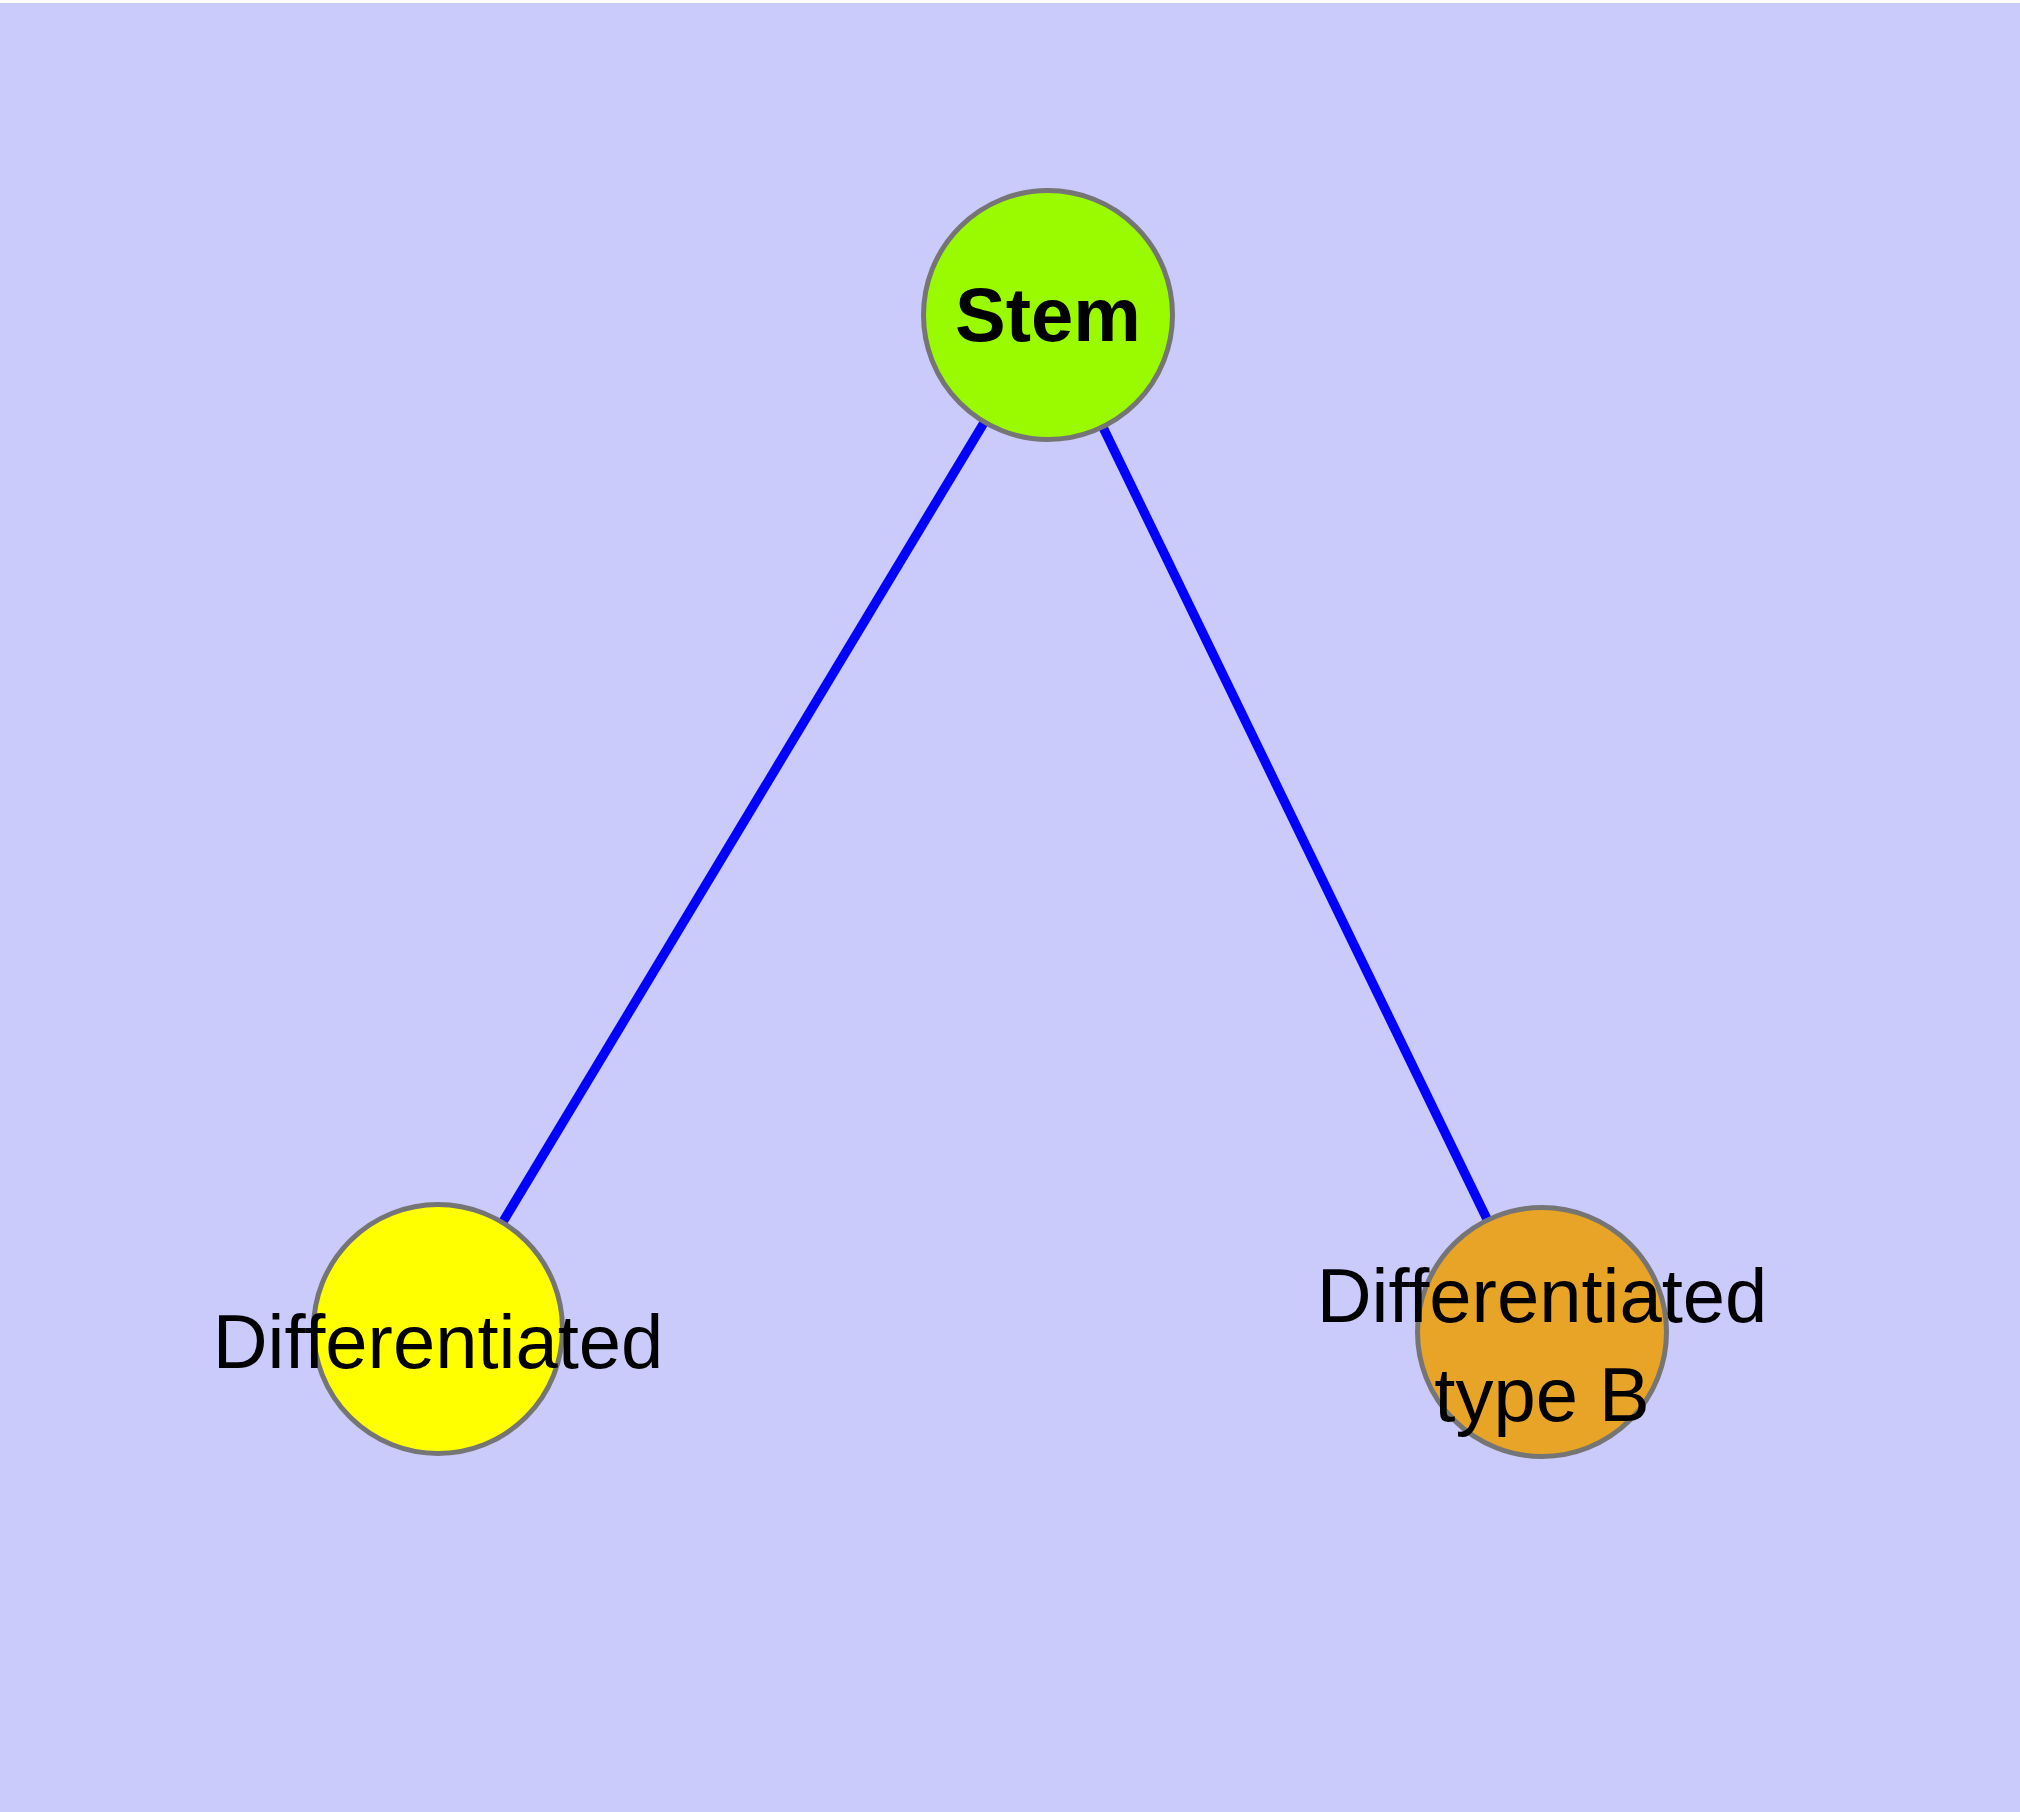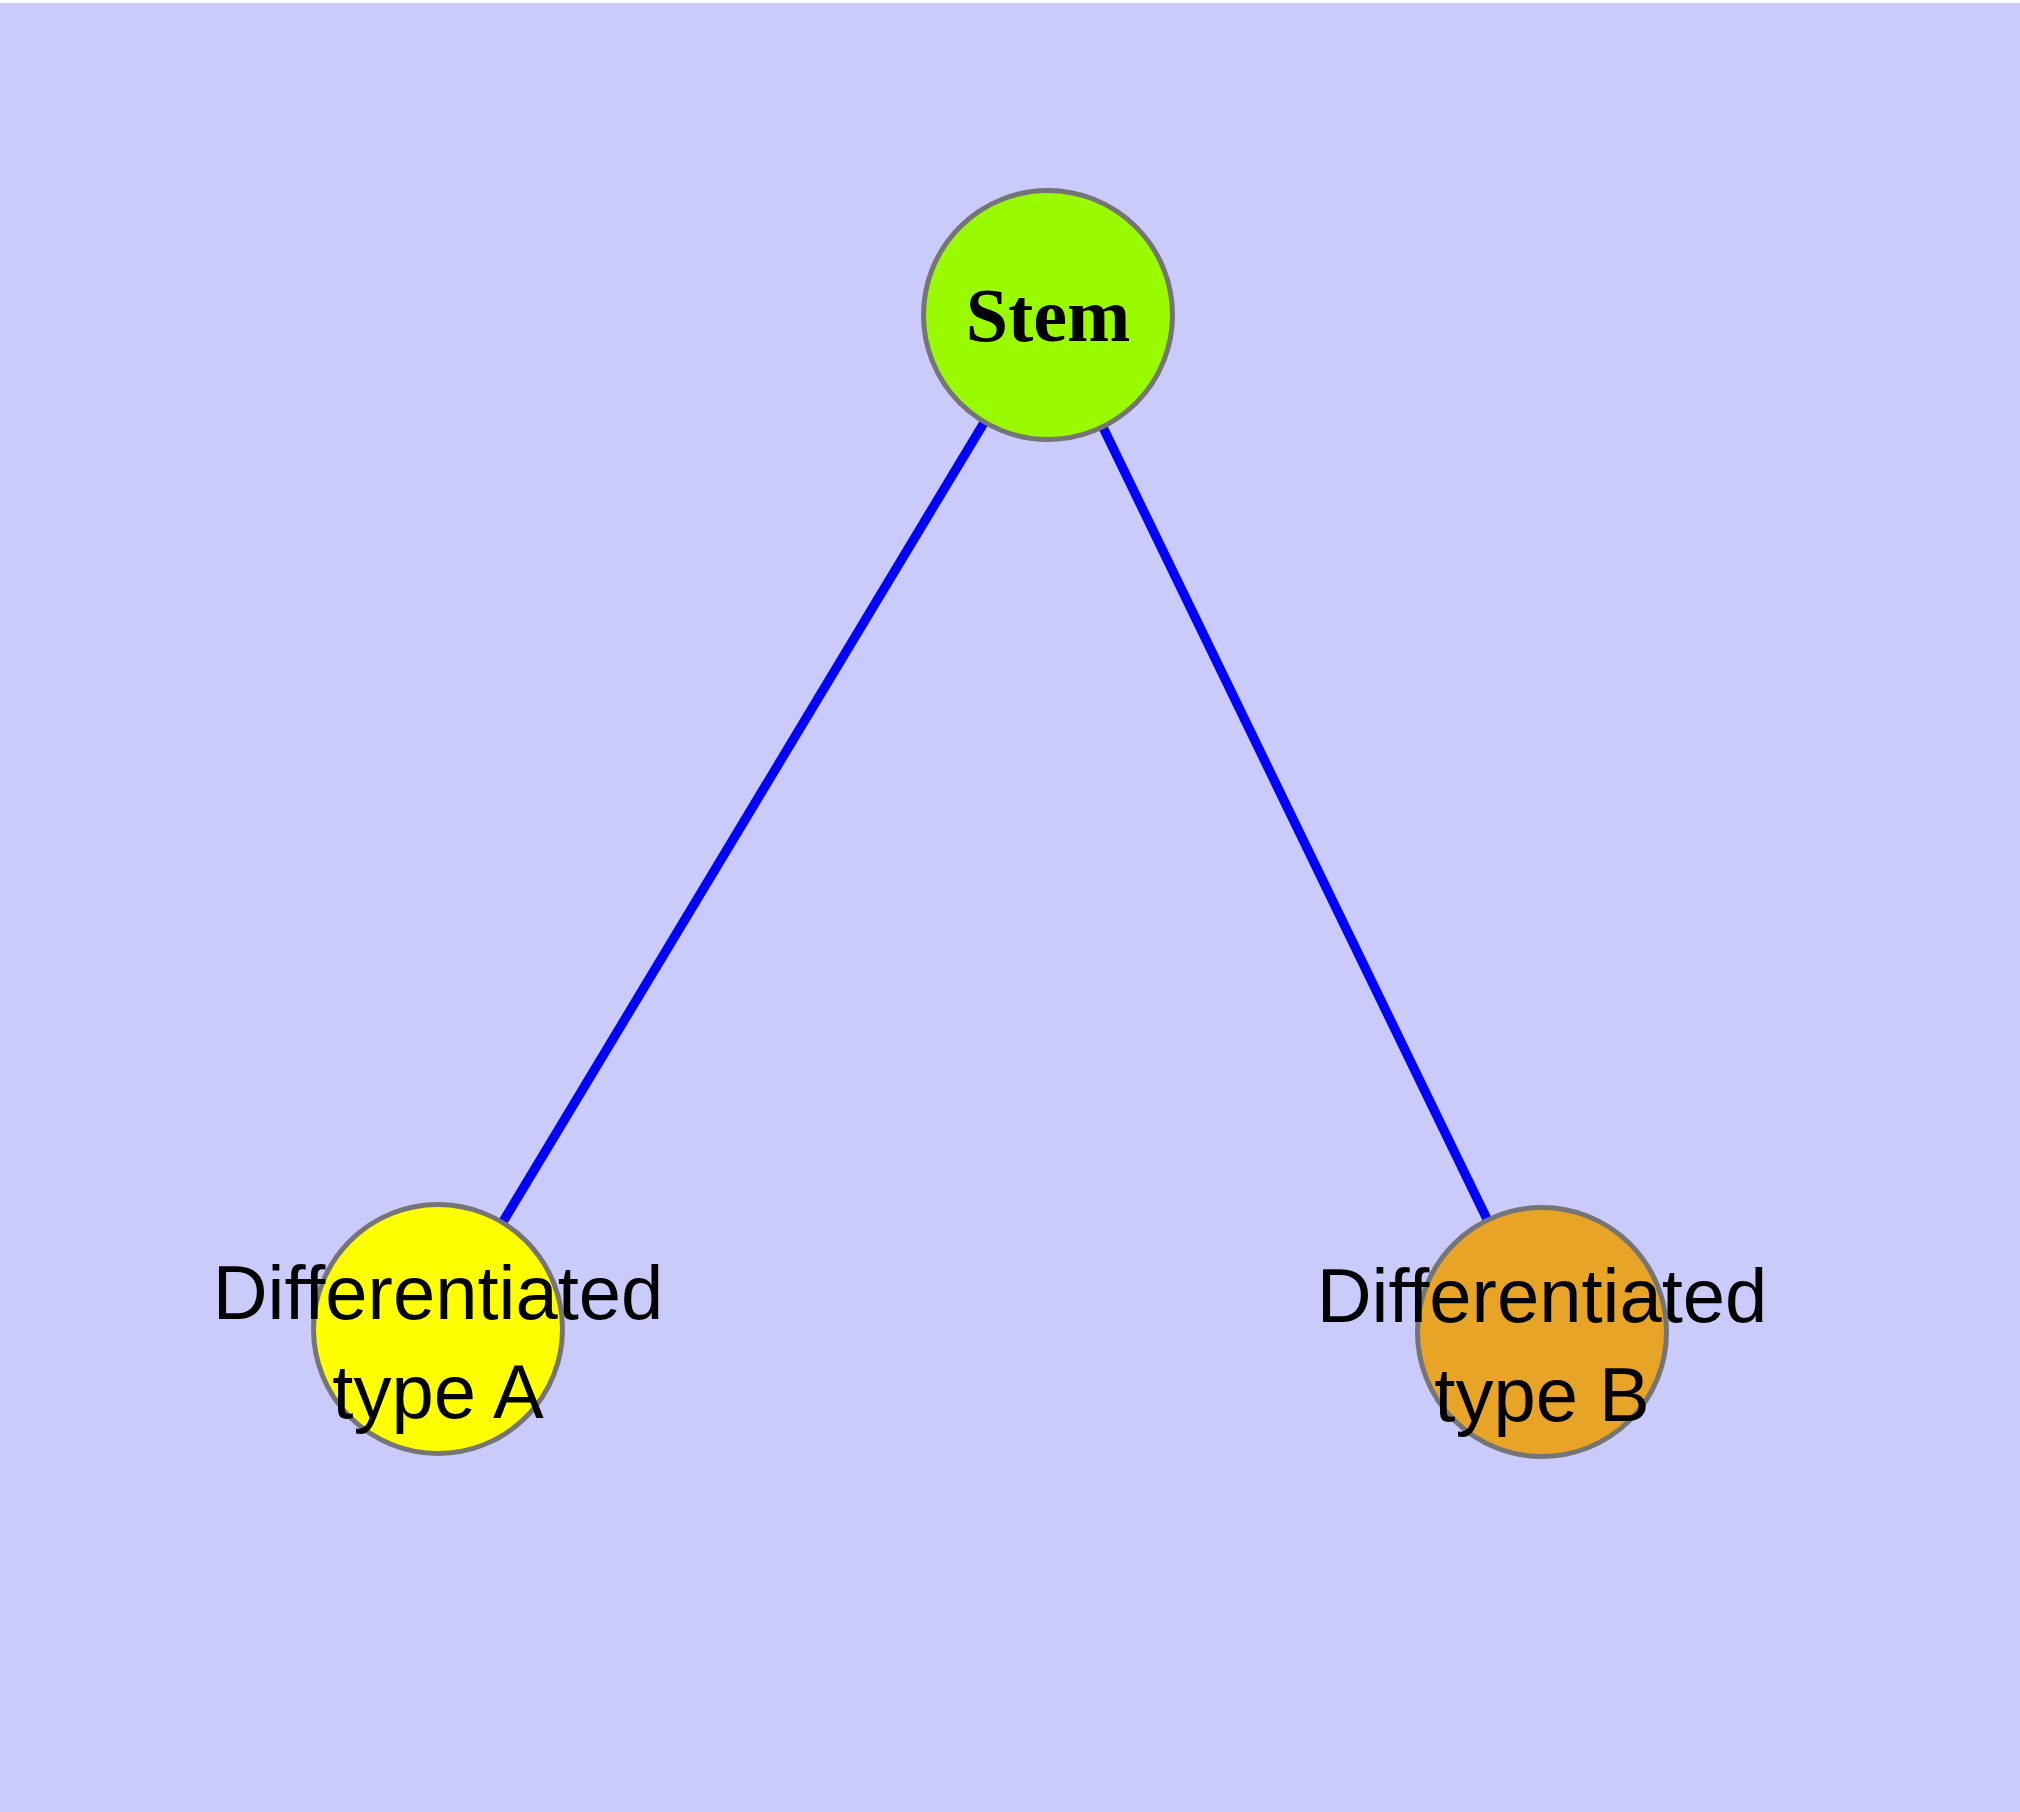--- a/index.html
+++ b/index.html
@@ -44,21 +44,20 @@
     display: flex;
     align-items: center;
     justify-content: center;
   }
   .node-label {
     color: #000000;
     font-weight: 700;
     font-size: 76px;
     line-height: 1;
     white-space: nowrap;
-    font-family: Liberation Serif, serif;
   }
   .node-label-block {
     position: absolute;
     z-index: 3;
     transform: translate(-50%, calc(-50% + 12.7px));
     text-align: center;
     color: #000000;
     font-weight: 400;
     font-size: 76px;
     line-height: 99px;
@@ -77,21 +76,20 @@
 
   <div class="node" style="left: 921px; top: 188px; width: 254px; height: 254px; background: rgb(154, 251, 0); border-color: rgb(117, 117, 117);">
     <span class="node-label">Stem</span>
   </div>
 
   <div class="node" style="left: 311px; top: 1202px; width: 254px; height: 254px; background: rgb(255, 255, 0); border-color: rgb(117, 117, 117);"></div>
   <div class="node" style="left: 1415px; top: 1205px; width: 254px; height: 254px; background: rgb(232, 164, 38); border-color: rgb(117, 117, 117);"></div>
 
   <div class="node-label-block" style="left: 438px; top: 1329px; color: rgb(0, 0, 0);">
     <span>Differentiated</span><br>
-    <span>type A</span>
   </div>
 
   <div class="node-label-block" style="left: 1542px; top: 1332px; color: rgb(0, 0, 0);">
     <span>Differentiated</span><br>
     <span>type B</span>
   </div>
 
   <div class="top-strip"></div>
 </div>
 

